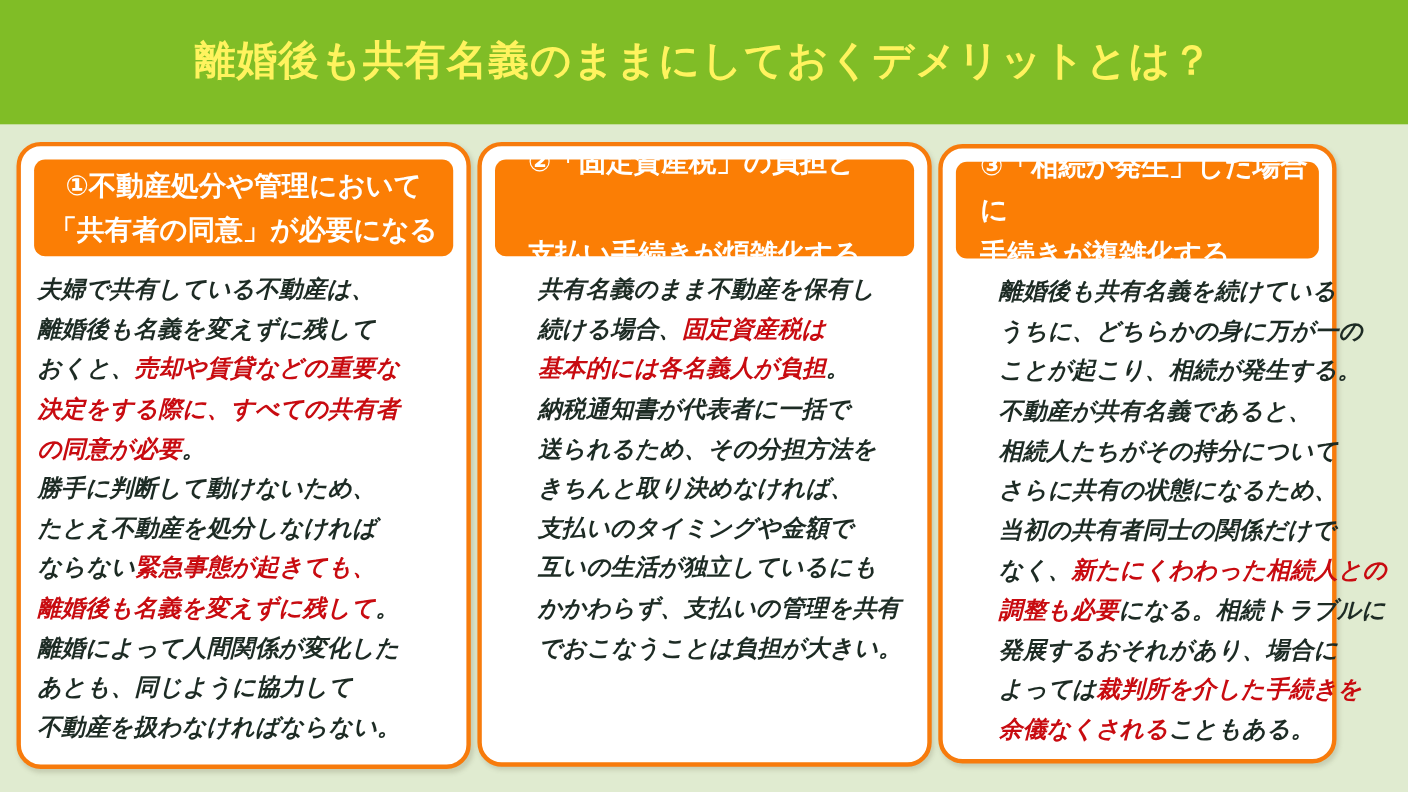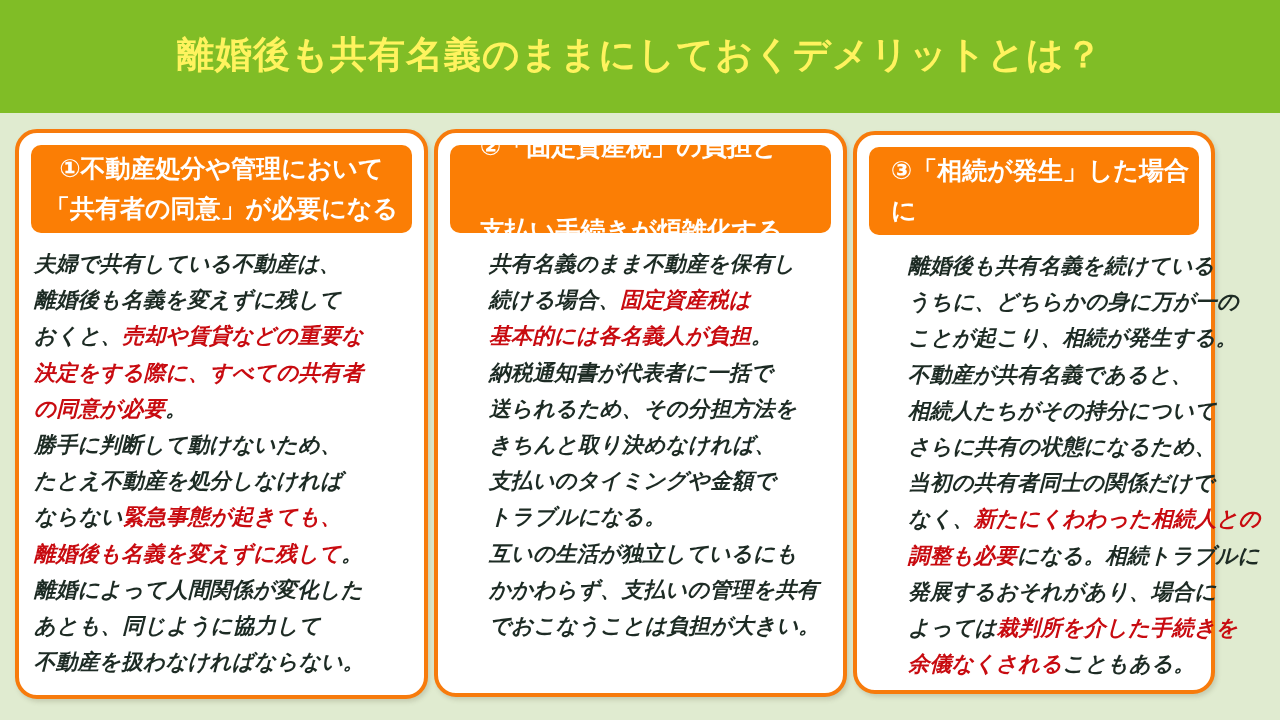--- a/index.html
+++ b/index.html
@@ -83,30 +83,30 @@
     <span>支払い手続きが煩雑化する</span>
   </div>
   <div class="card-body">
       <span class="line"><span>共有名義のまま不動産を保有し</span></span>
       <span class="line"><span>続ける場合、</span><span class="red">固定資産税は</span></span>
       <span class="line"><span class="red">基本的には各名義人が負担</span><span>。</span></span>
       <span class="line"><span>納税通知書が代表者に一括で</span></span>
       <span class="line"><span>送られるため、その分担方法を</span></span>
       <span class="line"><span>きちんと取り決めなければ、</span></span>
       <span class="line"><span>支払いのタイミングや金額で</span></span>
-      <span class="line"><span>トラブルになる。</span></span>
       <span class="line"><span>互いの生活が独立しているにも</span></span>
       <span class="line"><span>かかわらず、支払いの管理を共有</span></span>
       <span class="line"><span>でおこなうことは負担が大きい。</span></span>
     </div>
 </div>
 
 <div class="card card-3">
   <div class="card-head">
     <span>③「相続が発生」した場合に</span>
+    <span>手続きが複雑化する</span>
   </div>
   <div class="card-body">
       <span class="line"><span>離婚後も共有名義を続けている</span></span>
       <span class="line"><span>うちに、どちらかの身に万が一の</span></span>
       <span class="line"><span>ことが起こり、相続が発生する。</span></span>
       <span class="line"><span>不動産が共有名義であると、</span></span>
       <span class="line"><span>相続人たちがその持分について</span></span>
       <span class="line"><span>さらに共有の状態になるため、</span></span>
       <span class="line"><span>当初の共有者同士の関係だけで</span></span>
       <span class="line"><span>なく、</span><span class="red">新たにくわわった相続人との</span></span>

